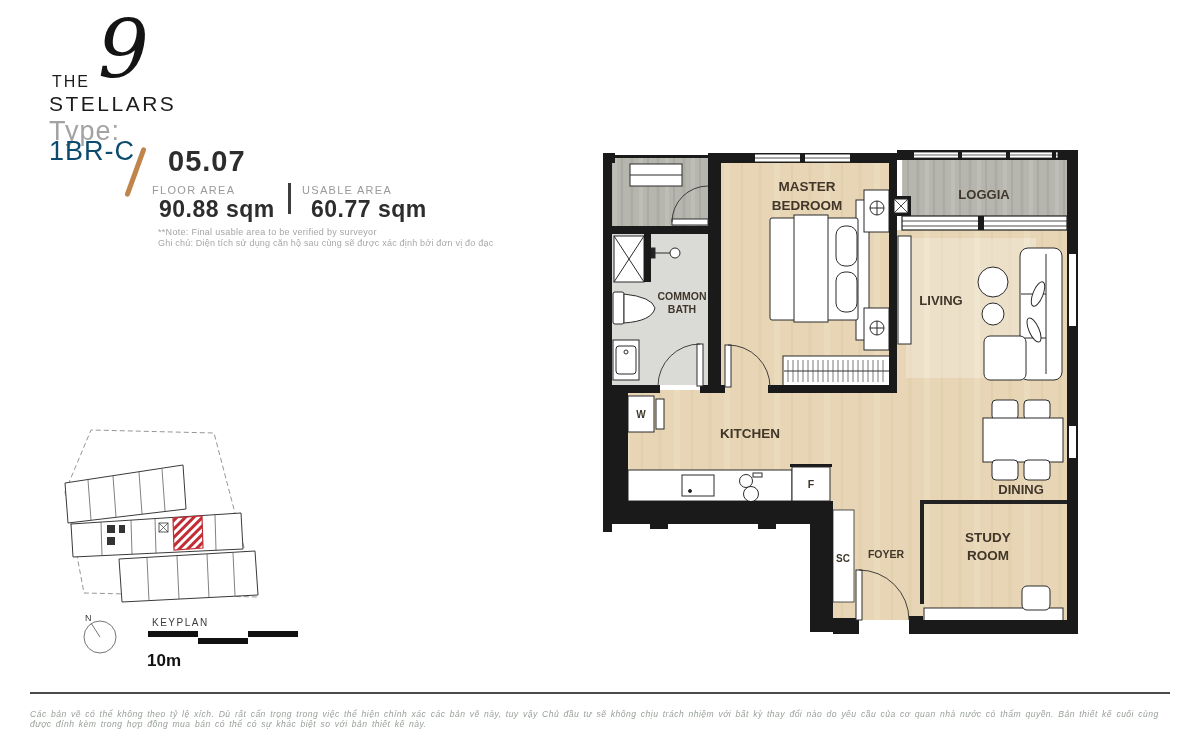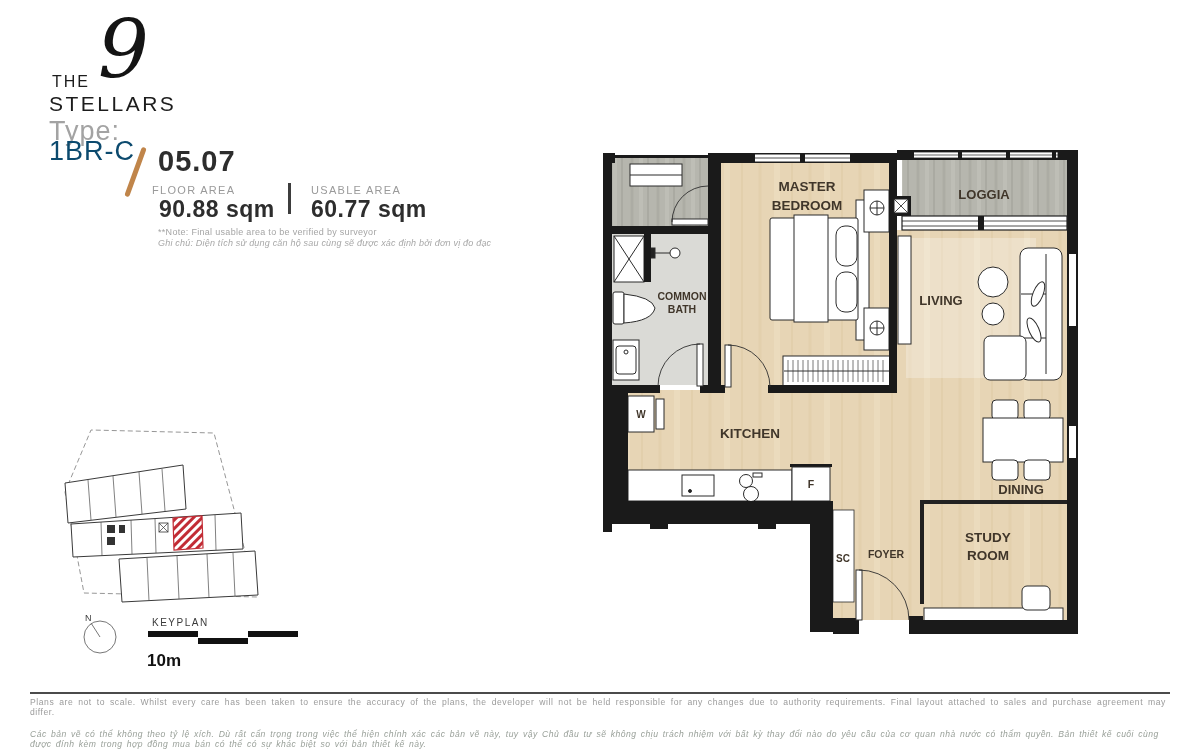--- a/index.html
+++ b/index.html
@@ -8,28 +8,28 @@
   .abs{position:absolute;}
   
   .brand-the{left:52px;top:73px;font-size:16px;letter-spacing:2px;font-weight:500;color:#1c1c1c;}
   .brand-nine{left:98px;top:10px;font-size:80px;line-height:1;font-family:"DejaVu Serif",serif;
               font-style:italic;color:#141414;}
   .brand-stellars{left:49px;top:92px;font-size:21px;letter-spacing:2.5px;font-weight:500;color:#1c1c1c;text-align:right;}
   .type-label{left:49px;top:116px;font-size:27px;font-weight:300;color:#a3a3a3;letter-spacing:1px;text-align:right;}
   .unit-type{left:49px;top:136px;font-size:27px;font-weight:300;color:#0c4a6e;letter-spacing:1px;}
   .slash{left:133px;top:146px;width:5px;height:52px;border-radius:3px;background:#c0854a;
          transform:rotate(20deg);}
-  .unit-number{left:158px;top:145px;font-size:29px;font-weight:700;color:#2d2d2d;letter-spacing:1px;}
+  .unit-number{left:168px;top:145px;font-size:29px;font-weight:700;color:#2d2d2d;letter-spacing:1px;}
   .area-label{font-size:11px;letter-spacing:1.3px;color:#9a9a9a;}
   .area-value{font-size:23px;font-weight:700;color:#2d2d2d;letter-spacing:0.5px;}
   .fa-label{left:152px;top:184px;} .fa-value{left:159px;top:196px;}
   .area-divider{left:288px;top:183px;width:3px;height:31px;background:#3d3d3d;}
-  .ua-label{left:311px;top:184px;} .ua-value{left:311px;top:196px;}
+  .ua-label{left:302px;top:184px;} .ua-value{left:311px;top:196px;}
   .note-en{left:158px;top:227px;font-size:9px;color:#a5a5a5;letter-spacing:0.3px;}
-  .note-vi{left:158px;top:238px;font-size:9px;font-style:italic;color:#a8a8a8;letter-spacing:0.2px;}
+  .note-vi{left:158px;top:238px;font-size:9px;color:#a8a8a8;letter-spacing:0.2px;}
   
   .rule{left:30px;top:692px;width:1140px;height:2px;background:#4b4b4b;}
   .disclaimer{left:30px;top:697px;width:1140px;}
   .disc-en{font-size:8.6px;line-height:10px;color:#9b9b9b;letter-spacing:0.55px;word-spacing:2px;}
   .disc-vi{font-size:8.6px;line-height:10px;color:#9aa19a;letter-spacing:0.45px;word-spacing:1.5px;
            font-style:italic;margin-top:12px;}
   
   text{font-family:"Liberation Sans",sans-serif;}
   .room-lbl{fill:#40362a;font-weight:700;}
   .kp-lbl{fill:#3a3a3a;}
@@ -270,15 +270,14 @@
   <g fill="#111">
     <rect x="93" y="206" width="50" height="6"></rect>
     <rect x="143" y="213" width="50" height="6"></rect>
     <rect x="193" y="206" width="50" height="6"></rect>
   </g>
   <text x="92" y="241" font-size="17" font-weight="700" fill="#111">10m</text>
 </svg>
 
 <div class="abs rule"></div>
 <div class="abs disclaimer">
-  <div class="disc-en">Plans are not to scale. Whilst every care has been taken to ensure the accuracy of the plans, the developer will not be held responsible for any changes due to authority requirements. Final layout attached to sales and purchase agreement may differ.</div>
   <div class="disc-vi">Các bản vẽ có thể không theo tỷ lệ xích. Dù rất cẩn trọng trong việc thể hiện chính xác các bản vẽ này, tuy vậy Chủ đầu tư sẽ không chịu trách nhiệm với bất kỳ thay đổi nào do yêu cầu của cơ quan nhà nước có thẩm quyền. Bản thiết kế cuối cùng được đính kèm trong hợp đồng mua bán có thể có sự khác biệt so với bản thiết kế này.</div>
 </div>
 
 </body></html>

